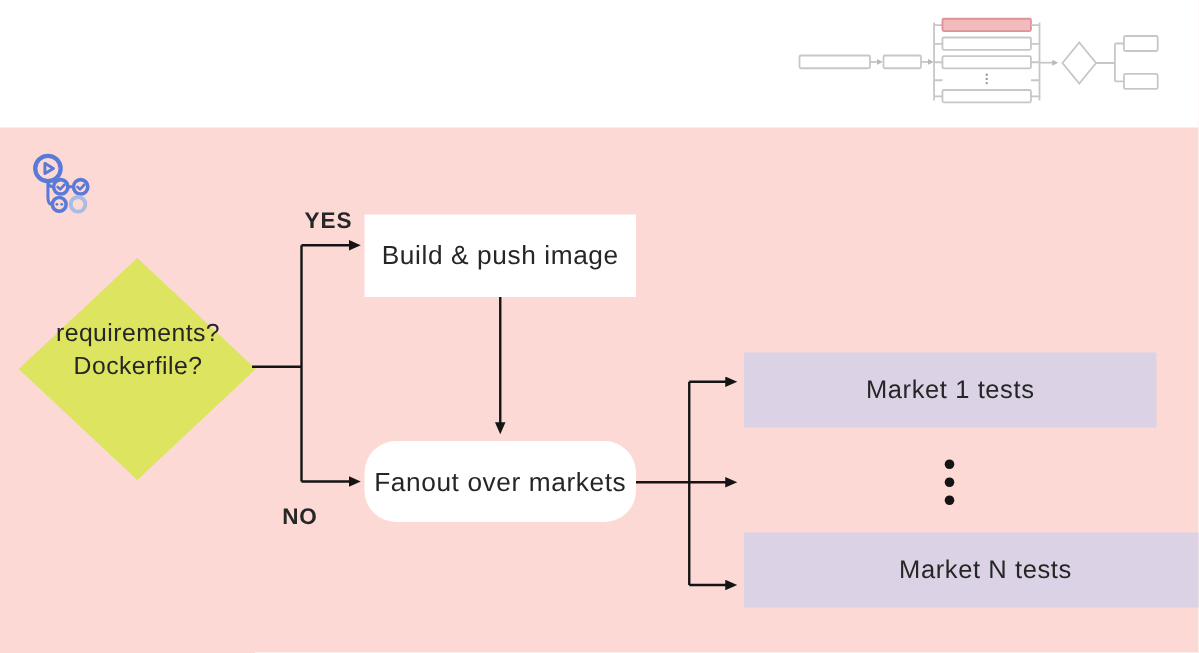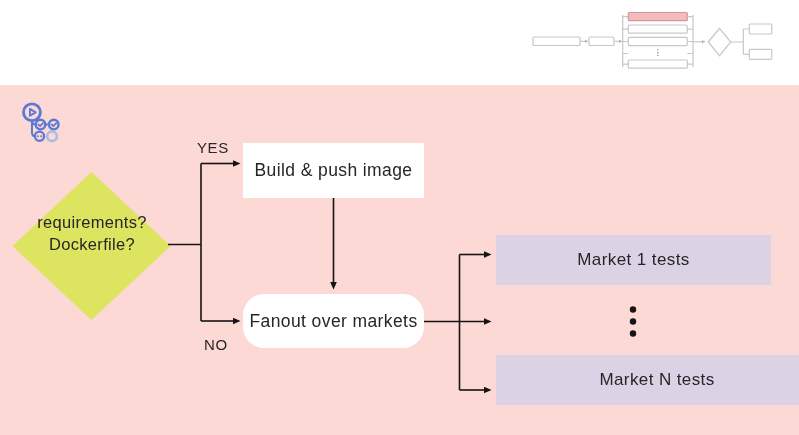--- a/index.html
+++ b/index.html
@@ -31,25 +31,25 @@
   .box-fanout{left:243px;top:209px;width:181px;height:54px;border-radius:21px;}
   .box-market1{left:496px;top:150px;width:275px;height:50px;}
   .box-marketn{left:496px;top:270px;width:322px;height:50px;}
   .decision-text{
     position:absolute;left:14px;top:126px;width:156px;
     text-align:center;font-size:16.5px;font-weight:500;letter-spacing:.3px;
     line-height:22px;
   }
   .decision-text span{display:block;}
   .branch-label{
-    position:absolute;font-size:15px;font-weight:400;letter-spacing:.6px;
-    text-align:left;width:44px;
+    position:absolute;font-size:15px;font-weight:700;letter-spacing:.6px;
+    text-align:center;width:44px;
   }
   .label-yes{left:197px;top:54px;}
-  .label-no{left:204px;top:251px;}
+  .label-no{left:178px;top:251px;}
 </style>
 </head>
 <body>
 
 <div class="stage">
 
   <div class="topbar">
 
     <svg class="minimap" width="270" height="78" viewBox="0 0 270 78">
       <defs>

